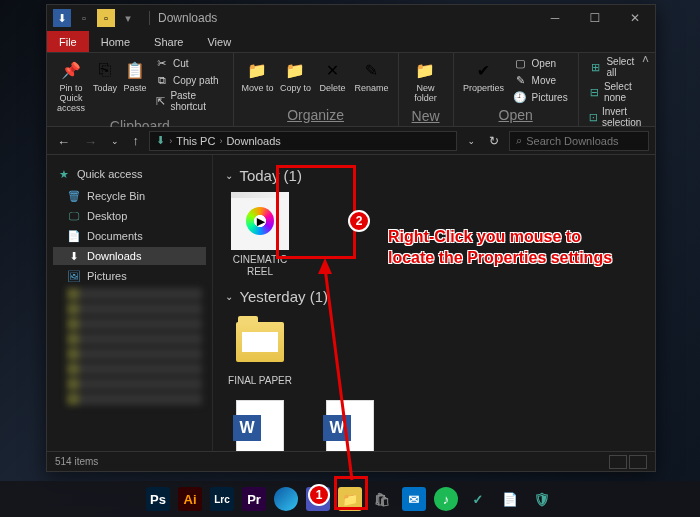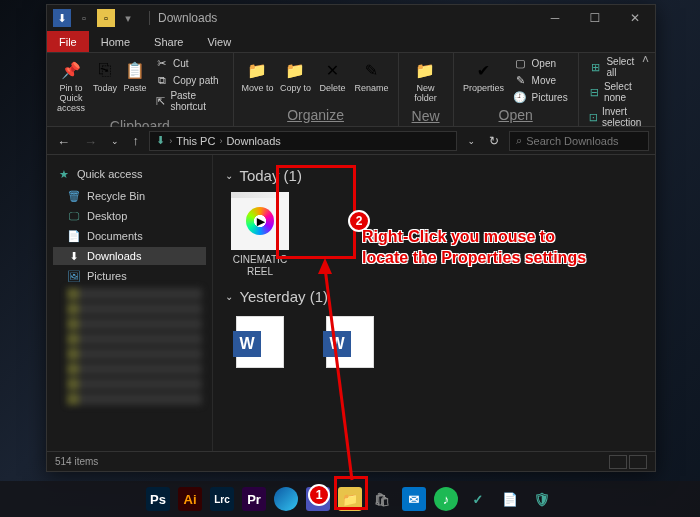--- a/index.html
+++ b/index.html
@@ -280,20 +280,28 @@
         <div class="file">
           <div class="thumb paper">
               <div class="play"></div>
             </div>
           <div class="fname">CINEMATIC REEL</div>
         </div>
       </div>
       <div class="section-hdr">Yesterday (1)</div>
       <div class="items">
         <div class="file">
+          <div class="thumb" style="background:transparent">
+              <div class="folder-ico"></div>
+            </div>
+          <div class="fname">FINAL PAPER</div>
+        </div>
+      </div>
+      <div class="items">
+        <div class="file">
             <div class="thumb" style="background:transparent">
               <div class="word-ico"></div>
             </div>
           </div>
         <div class="file">
             <div class="thumb" style="background:transparent">
               <div class="word-ico"></div>
             </div>
           </div>
       </div>
@@ -322,20 +330,20 @@
   <div class="tb-ico" style="background:#1db954;border-radius:50%">♪</div>
   <div class="tb-ico" style="color:#4a9">✓</div>
   <div class="tb-ico" style="color:#fff">📄</div>
   <div class="tb-ico" style="color:#4a9">🛡</div>
 </div>
 
 <div class="annot red-box" style="top:165px; left:276px; width:80px; height:94px;"></div>
 <div class="annot badge" style="top:210px; left:348px;">2</div>
 <div class="annot red-box" style="top:476px; left:334px; width:34px; height:34px;"></div>
 <div class="annot badge" style="top:484px; left:308px;">1</div>
-<div class="annot annot-text" style="top:227px; left:362px;">
+<div class="annot annot-text" style="top:227px; left:388px;">
   <div>Right-Click you mouse to</div>
   <div>locate the Properties settings</div>
 </div>
 <svg class="annot" style="top:0;left:0;width:700px;height:517px;">
   <line class="arrow-line" x1="352" y1="480" x2="325" y2="268"></line>
   <polygon class="arrow-head" points="325,258 318,274 332,274"></polygon>
 </svg>
 
 </body></html>

